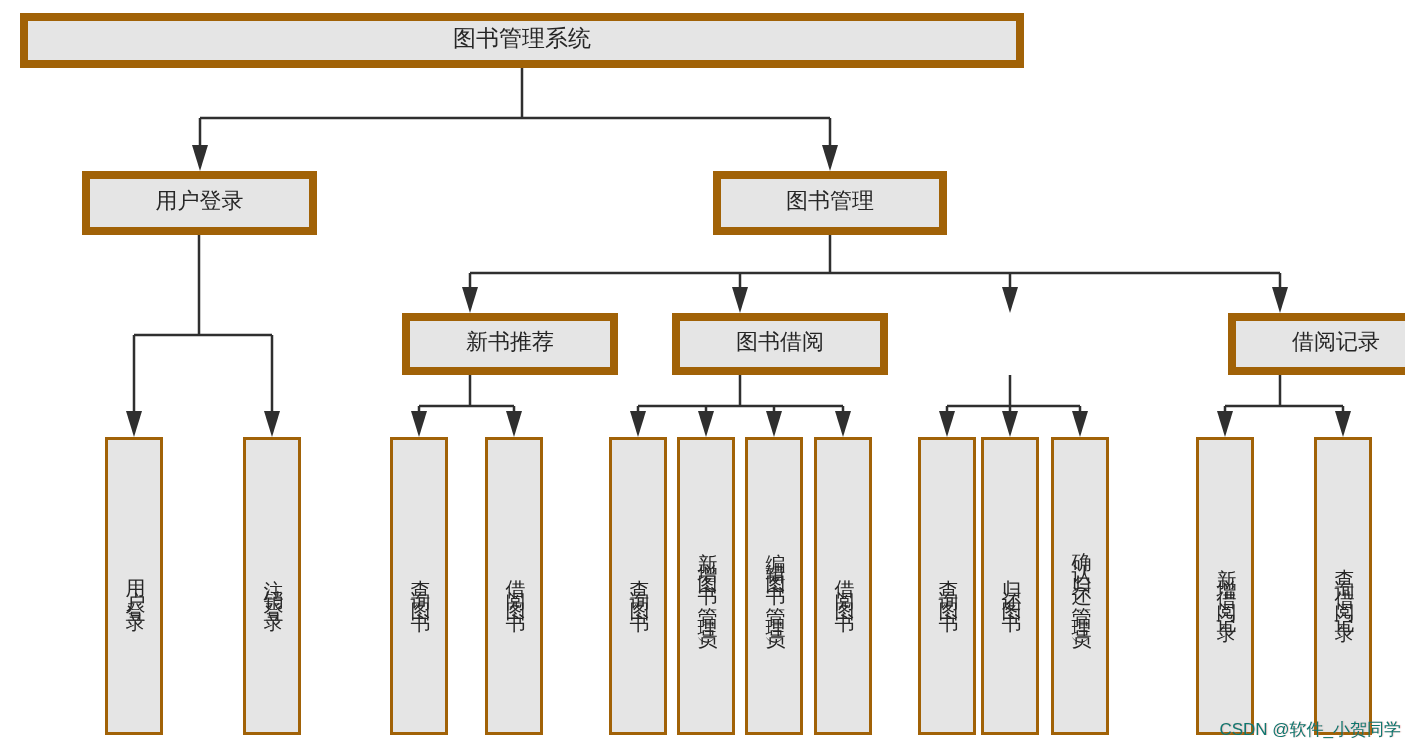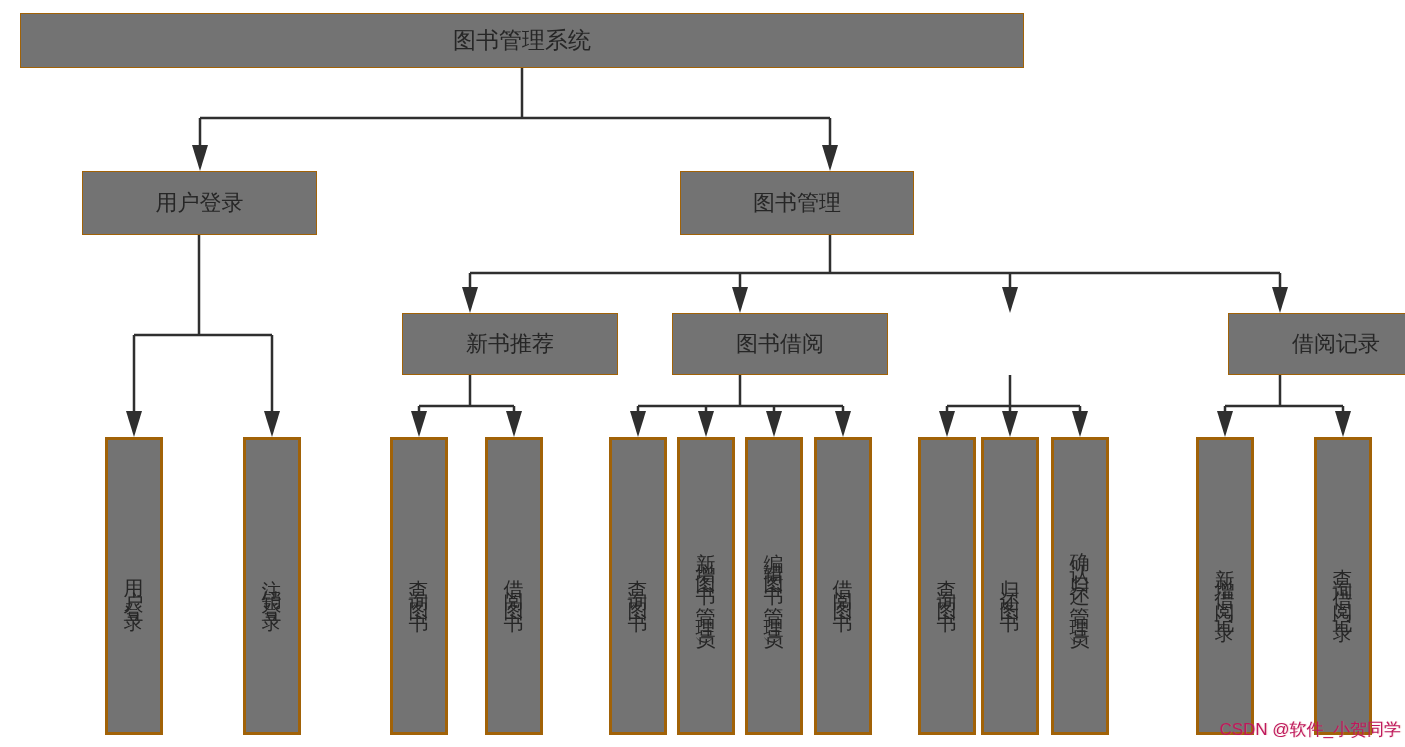--- a/index.html
+++ b/index.html
@@ -14,38 +14,39 @@
   }
   .connector-layer {
     position: absolute;
     left: 0; top: 0;
     width: 1405px; height: 747px;
     pointer-events: none;
   }
   .node {
     position: absolute;
     box-sizing: border-box;
-    background: #737373;
-    border: 1px solid #a16207;
+    background: #e5e5e5;
+    border: 8px solid #a16207;
     display: flex;
     align-items: center;
     justify-content: center;
     text-align: center;
     line-height: 1.15;
+    font-family: Liberation Mono, monospace;
   }
   .node-root {
     left: 20px; top: 13px; width: 1004px; height: 55px;
     font-size: 23px;
   }
   .node-l2 {
     top: 171px; width: 235px; height: 64px;
     font-size: 22px;
   }
   .node-l2.pos-user  { left: 82px;  }
-  .node-l2.pos-book  { left: 680px; width: 234px; }
+  .node-l2.pos-book  { left: 713px; width: 234px; }
   .node-l3 {
     top: 313px; width: 216px; height: 62px;
     font-size: 22px;
     margin-left: 40px;
   }
   .node-l3.pos-0 { left: 362px;  }
   .node-l3.pos-1 { left: 632px;  }
   .node-l3.pos-2 { left: 902px;  }
   .node-l3.pos-3 { left: 1188px; }
   .node-leaf {
@@ -71,21 +72,21 @@
   .leaf-918  { left: 918px;  }
   .leaf-981  { left: 981px;  }
   .leaf-1051 { left: 1051px; }
   .leaf-1196 { left: 1196px; }
   .leaf-1314 { left: 1314px; }
   .watermark {
     position: absolute;
     right: 4px;
     bottom: 6px;
     font-size: 17px;
-    color: #be185d;
+    color: #0f766e;
     text-shadow: 1px 0 1px rgba(225, 120, 120, 0.40);
     z-index: 5;
     white-space: nowrap;
   }
 </style>
 </head>
 <body>
 
 <div class="stage">
 

